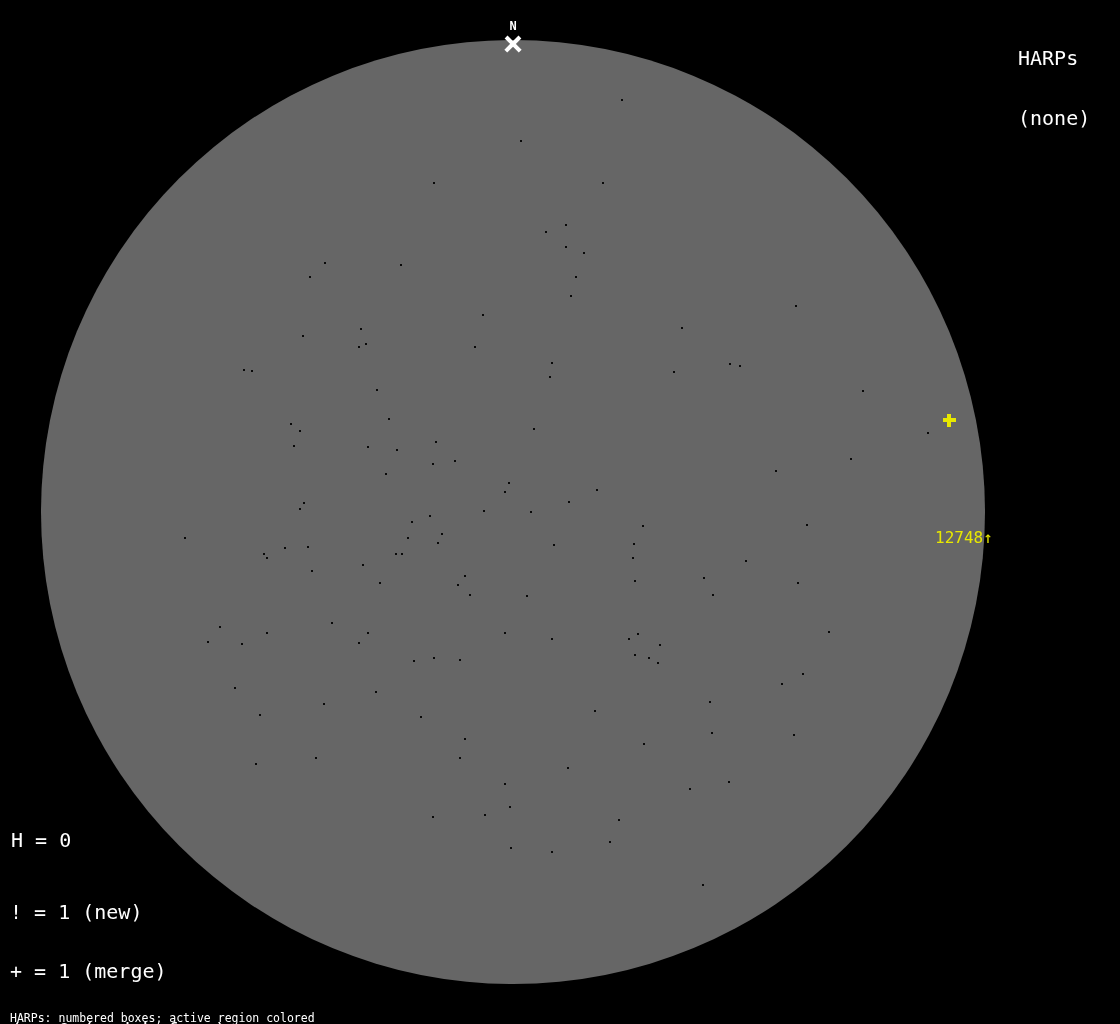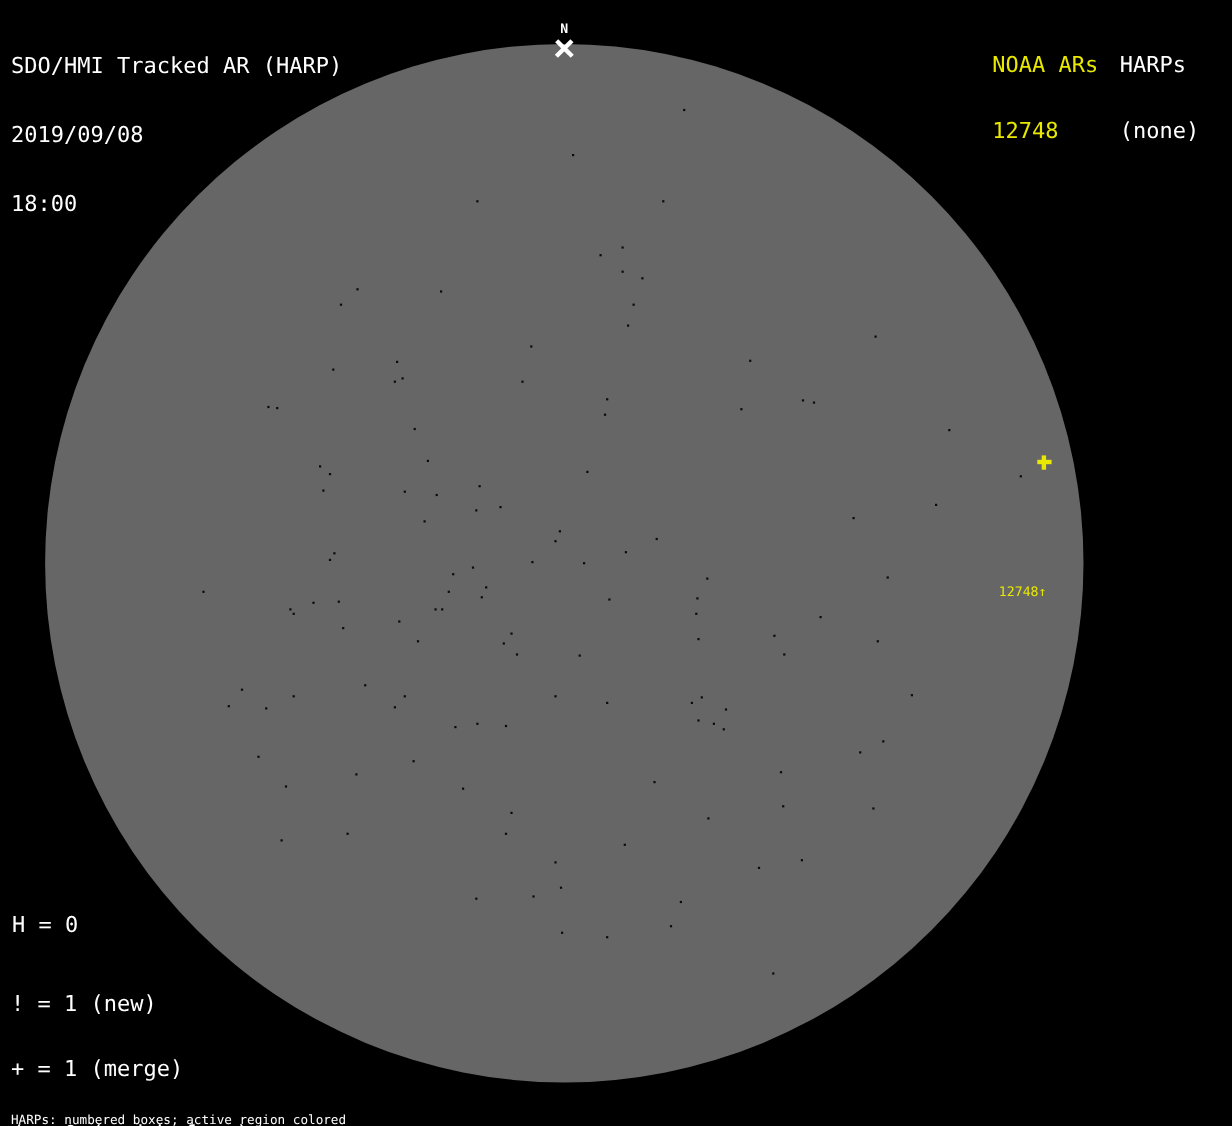--- a/index.html
+++ b/index.html
@@ -23,21 +23,21 @@
   
   #north-cross{position:absolute;width:18px;height:18px;}
   #north-cross .bar{position:absolute;left:-1px;top:7px;width:20px;height:4.4px;background:#fff;}
   #north-cross .bar.a{transform:rotate(45deg);}
   #north-cross .bar.b{transform:rotate(-45deg);}
   #north-label{position:absolute;color:#fff;font-size:12px;font-weight:bold;line-height:12px;width:14px;text-align:center;}
   
   #noaa-cross{position:absolute;width:13px;height:13px;}
   #noaa-cross .h{position:absolute;left:0;top:4.5px;width:13px;height:4px;background:var(--accent-yellow,#e8e800);}
   #noaa-cross .v{position:absolute;left:4.5px;top:0;width:4px;height:13px;background:var(--accent-yellow,#e8e800);}
-  #noaa-region-label{position:absolute;font-size:12px;line-height:12px;white-space:pre;}
+  #noaa-region-label{position:absolute;font-size:16px;line-height:12px;white-space:pre;margin-left:27px;}
 </style>
 </head>
 <body>
 
 <div id="stage" style="--accent-yellow: #e8e800; --disk-gray: #666666;">
 
   <div id="sun-disk"></div>
   <div id="speckles">
       <div class="speck" style="left: 621px; top: 99px;"></div>
       <div class="speck" style="left: 520px; top: 140px;"></div>
@@ -162,30 +162,21 @@
       <div class="speck" style="left: 509px; top: 806px;"></div>
       <div class="speck" style="left: 484px; top: 814px;"></div>
       <div class="speck" style="left: 432px; top: 816px;"></div>
       <div class="speck" style="left: 618px; top: 819px;"></div>
       <div class="speck" style="left: 609px; top: 841px;"></div>
       <div class="speck" style="left: 510px; top: 847px;"></div>
       <div class="speck" style="left: 551px; top: 851px;"></div>
       <div class="speck" style="left: 702px; top: 884px;"></div>
     </div>
 
-  <div class="txt" id="title-block">
-    <div>SDO/HMI Tracked AR (HARP)</div>
-    <div>2019/09/08</div>
-    <div>18:00</div>
-  </div>
-
-  <div class="txt yellow" id="noaa-col">
-    <div>NOAA ARs</div>
-    <div>12748</div>
-  </div>
+
 
   <div class="txt" id="harps-col">
     <div>HARPs</div>
     <div>(none)</div>
   </div>
 
   <div id="north-label" style="left: 506px; top: 20px;">N</div>
   <div id="north-cross" style="left: 504px; top: 35px;">
     <div class="bar a"></div>
     <div class="bar b"></div>

